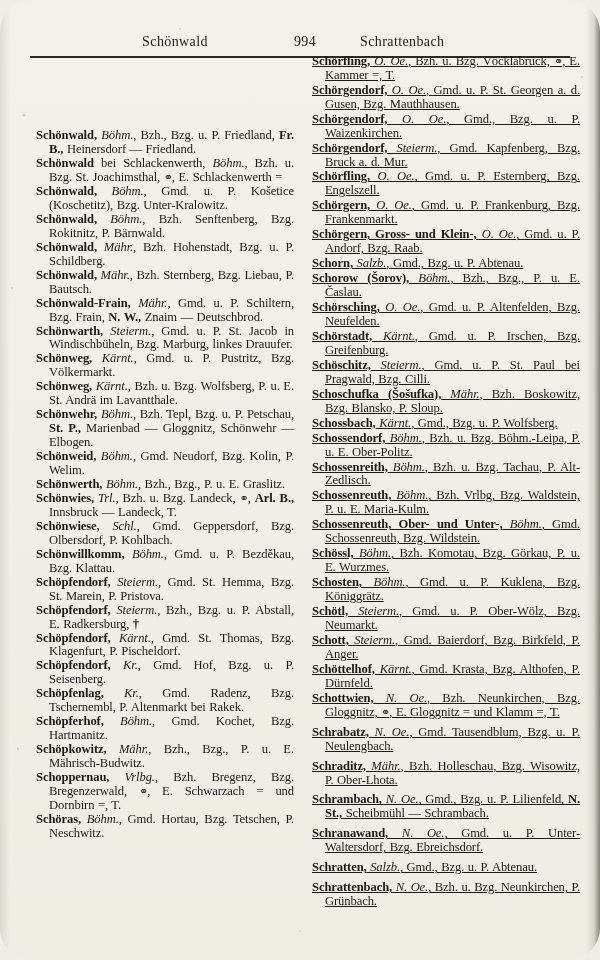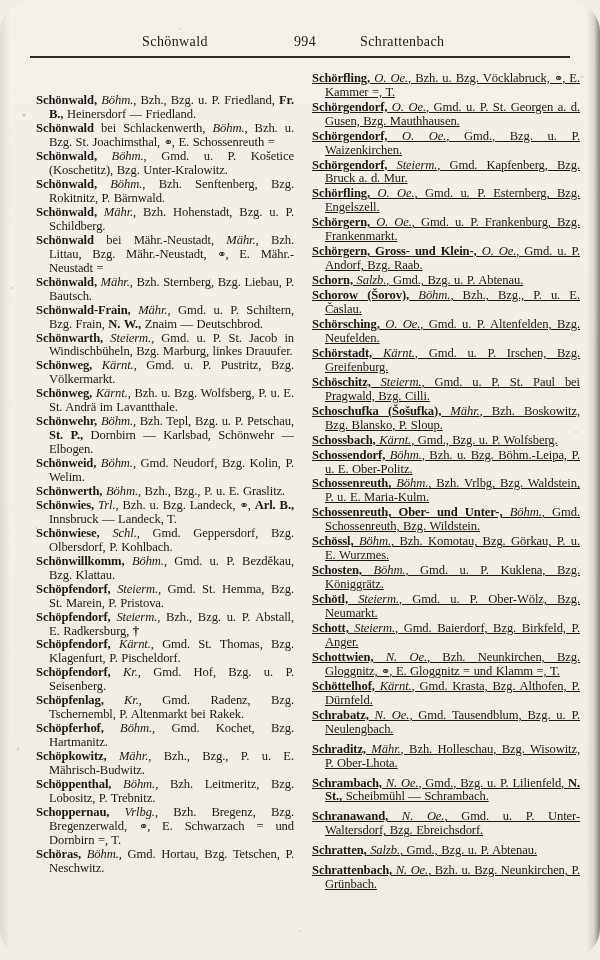--- a/index.html
+++ b/index.html
@@ -69,72 +69,71 @@
     <span class="h-left">Schönwald</span>
     <span class="h-num">994</span>
     <span class="h-right">Schrattenbach</span>
   </div>
 
   <div class="rule"></div>
 
   <div class="cols">
     <div class="col col-left">
         <p class="entry"><span class="seg-b">Schönwald,</span><span class="seg-i"> Böhm.</span><span>, Bzh., Bzg. u. P. Friedland, </span><span class="seg-b">Fr. B.,</span><span> Heinersdorf — Friedland.</span></p>
-        <p class="entry"><span class="seg-b">Schönwald</span><span> bei Schlackenwerth, </span><span class="seg-i">Böhm.</span><span>, Bzh. u. Bzg. St. Joachimsthal, </span><span class="icon-horn">⚭</span><span>, E. Schossenreuth =</span></p>
+        <p class="entry"><span class="seg-b">Schönwald</span><span> bei Schlackenwerth, </span><span class="seg-i">Böhm.</span><span>, Bzh. u. Bzg. St. Joachimsthal, </span><span class="icon-horn">⚭</span><span>, E. Schlackenwerth =</span></p>
         <p class="entry"><span class="seg-b">Schönwald,</span><span class="seg-i"> Böhm.</span><span>, Gmd. u. P. Košetice (Koschetitz), Bzg. Unter-Kralowitz.</span></p>
         <p class="entry"><span class="seg-b">Schönwald,</span><span class="seg-i"> Böhm.</span><span>, Bzh. Senftenberg, Bzg. Rokitnitz, P. Bärnwald.</span></p>
         <p class="entry"><span class="seg-b">Schönwald,</span><span class="seg-i"> Mähr.</span><span>, Bzh. Hohenstadt, Bzg. u. P. Schildberg.</span></p>
-        <p class="entry"><span class="seg-b">Schönwald</span><span> bei Mähr.-Neustadt, </span><span class="seg-i">Mähr.</span><span>, Bzh. Littau, Bzg. Mähr.-Neustadt, </span><span class="icon-horn">⚭</span><span>, E. Mähr.-Neustadt =</span></p>
         <p class="entry"><span class="seg-b">Schönwald,</span><span class="seg-i"> Mähr.</span><span>, Bzh. Sternberg, Bzg. Liebau, P. Bautsch.</span></p>
         <p class="entry"><span class="seg-b">Schönwald-Frain,</span><span class="seg-i"> Mähr.</span><span>, Gmd. u. P. Schiltern, Bzg. Frain, </span><span class="seg-b">N. W.,</span><span> Znaim — Deutschbrod.</span></p>
         <p class="entry"><span class="seg-b">Schönwarth,</span><span class="seg-i"> Steierm.</span><span>, Gmd. u. P. St. Jacob in Windischbüheln, Bzg. Marburg, linkes Drauufer.</span></p>
         <p class="entry"><span class="seg-b">Schönweg,</span><span class="seg-i"> Kärnt.</span><span>, Gmd. u. P. Pustritz, Bzg. Völkermarkt.</span></p>
         <p class="entry"><span class="seg-b">Schönweg,</span><span class="seg-i"> Kärnt.</span><span>, Bzh. u. Bzg. Wolfsberg, P. u. E. St. Andrä im Lavantthale.</span></p>
-        <p class="entry"><span class="seg-b">Schönwehr,</span><span class="seg-i"> Böhm.</span><span>, Bzh. Tepl, Bzg. u. P. Petschau, </span><span class="seg-b">St. P.,</span><span> Dornbirn — Karlsbad, Schönwehr — Elbogen.</span></p>
+        <p class="entry"><span class="seg-b">Schönwehr,</span><span class="seg-i"> Böhm.</span><span>, Bzh. Tepl, Bzg. u. P. Petschau, </span><span class="seg-b">St. P.,</span><span> Marienbad — Gloggnitz, Schönwehr — Elbogen.</span></p>
         <p class="entry"><span class="seg-b">Schönweid,</span><span class="seg-i"> Böhm.</span><span>, Gmd. Neudorf, Bzg. Kolin, P. Welim.</span></p>
         <p class="entry"><span class="seg-b">Schönwerth,</span><span class="seg-i"> Böhm.</span><span>, Bzh., Bzg., P. u. E. Graslitz.</span></p>
         <p class="entry"><span class="seg-b">Schönwies,</span><span class="seg-i"> Trl.</span><span>, Bzh. u. Bzg. Landeck, </span><span class="icon-horn">⚭</span><span>, </span><span class="seg-b">Arl. B.,</span><span> Innsbruck — Landeck, T.</span></p>
         <p class="entry"><span class="seg-b">Schönwiese,</span><span class="seg-i"> Schl.</span><span>, Gmd. Geppersdorf, Bzg. Olbersdorf, P. Kohlbach.</span></p>
         <p class="entry"><span class="seg-b">Schönwillkomm,</span><span class="seg-i"> Böhm.</span><span>, Gmd. u. P. Bezděkau, Bzg. Klattau.</span></p>
         <p class="entry"><span class="seg-b">Schöpfendorf,</span><span class="seg-i"> Steierm.</span><span>, Gmd. St. Hemma, Bzg. St. Marein, P. Pristova.</span></p>
         <p class="entry"><span class="seg-b">Schöpfendorf,</span><span class="seg-i"> Steierm.</span><span>, Bzh., Bzg. u. P. Abstall, E. Radkersburg, </span><span class="icon-cross">†</span></p>
         <p class="entry"><span class="seg-b">Schöpfendorf,</span><span class="seg-i"> Kärnt.</span><span>, Gmd. St. Thomas, Bzg. Klagenfurt, P. Pischeldorf.</span></p>
         <p class="entry"><span class="seg-b">Schöpfendorf,</span><span class="seg-i"> Kr.</span><span>, Gmd. Hof, Bzg. u. P. Seisenberg.</span></p>
         <p class="entry"><span class="seg-b">Schöpfenlag,</span><span class="seg-i"> Kr.</span><span>, Gmd. Radenz, Bzg. Tschernembl, P. Altenmarkt bei Rakek.</span></p>
         <p class="entry"><span class="seg-b">Schöpferhof,</span><span class="seg-i"> Böhm.</span><span>, Gmd. Kochet, Bzg. Hartmanitz.</span></p>
         <p class="entry"><span class="seg-b">Schöpkowitz,</span><span class="seg-i"> Mähr.</span><span>, Bzh., Bzg., P. u. E. Mährisch-Budwitz.</span></p>
-        <p class="entry"><span class="seg-b">Schöppenthal,</span><span class="seg-i"> Böhm.</span><span>, Bzh. Leitmeritz, Bzg. Lobositz, P. Trebnitz.</span></p>
         <p class="entry"><span class="seg-b">Schoppernau,</span><span class="seg-i"> Vrlbg.</span><span>, Bzh. Bregenz, Bzg. Bregenzerwald, </span><span class="icon-horn">⚭</span><span>, E. Schwarzach = und Dornbirn =, T.</span></p>
         <p class="entry"><span class="seg-b">Schöras,</span><span class="seg-i"> Böhm.</span><span>, Gmd. Hortau, Bzg. Tetschen, P. Neschwitz.</span></p>
       </div>
     <div class="divider"></div>
     <div class="col col-right">
         <p class="entry"><span class="seg-b">Schörfling,</span><span class="seg-i"> O. Oe.</span><span>, Bzh. u. Bzg. Vöcklabruck, </span><span class="icon-horn">⚭</span><span>, E. Kammer =, T.</span></p>
         <p class="entry"><span class="seg-b">Schörgendorf,</span><span class="seg-i"> O. Oe.</span><span>, Gmd. u. P. St. Georgen a. d. Gusen, Bzg. Mauthhausen.</span></p>
         <p class="entry"><span class="seg-b">Schörgendorf,</span><span class="seg-i"> O. Oe.</span><span>, Gmd., Bzg. u. P. Waizenkirchen.</span></p>
         <p class="entry"><span class="seg-b">Schörgendorf,</span><span class="seg-i"> Steierm.</span><span>, Gmd. Kapfenberg, Bzg. Bruck a. d. Mur.</span></p>
         <p class="entry"><span class="seg-b">Schörfling,</span><span class="seg-i"> O. Oe.</span><span>, Gmd. u. P. Esternberg, Bzg. Engelszell.</span></p>
         <p class="entry"><span class="seg-b">Schörgern,</span><span class="seg-i"> O. Oe.</span><span>, Gmd. u. P. Frankenburg, Bzg. Frankenmarkt.</span></p>
         <p class="entry"><span class="seg-b">Schörgern, Gross- und Klein-,</span><span class="seg-i"> O. Oe.</span><span>, Gmd. u. P. Andorf, Bzg. Raab.</span></p>
         <p class="entry"><span class="seg-b">Schorn,</span><span class="seg-i"> Salzb.</span><span>, Gmd., Bzg. u. P. Abtenau.</span></p>
         <p class="entry"><span class="seg-b">Schorow (Šorov),</span><span class="seg-i"> Böhm.</span><span>, Bzh., Bzg., P. u. E. Časlau.</span></p>
         <p class="entry"><span class="seg-b">Schörsching,</span><span class="seg-i"> O. Oe.</span><span>, Gmd. u. P. Altenfelden, Bzg. Neufelden.</span></p>
         <p class="entry"><span class="seg-b">Schörstadt,</span><span class="seg-i"> Kärnt.</span><span>, Gmd. u. P. Irschen, Bzg. Greifenburg.</span></p>
         <p class="entry"><span class="seg-b">Schöschitz,</span><span class="seg-i"> Steierm.</span><span>, Gmd. u. P. St. Paul bei Pragwald, Bzg. Cilli.</span></p>
         <p class="entry"><span class="seg-b">Schoschufka (Šošufka),</span><span class="seg-i"> Mähr.</span><span>, Bzh. Boskowitz, Bzg. Blansko, P. Sloup.</span></p>
         <p class="entry"><span class="seg-b">Schossbach,</span><span class="seg-i"> Kärnt.</span><span>, Gmd., Bzg. u. P. Wolfsberg.</span></p>
         <p class="entry"><span class="seg-b">Schossendorf,</span><span class="seg-i"> Böhm.</span><span>, Bzh. u. Bzg. Böhm.-Leipa, P. u. E. Ober-Politz.</span></p>
+        <p class="entry"><span class="seg-b">Schossenreith,</span><span class="seg-i"> Böhm.</span><span>, Bzh. u. Bzg. Tachau, P. Alt-Zedlisch.</span></p>
         <p class="entry"><span class="seg-b">Schossenreuth,</span><span class="seg-i"> Böhm.</span><span>, Bzh. Vrlbg, Bzg. Waldstein, P. u. E. Maria-Kulm.</span></p>
         <p class="entry"><span class="seg-b">Schossenreuth, Ober- und Unter-,</span><span class="seg-i"> Böhm.</span><span>, Gmd. Schossenreuth, Bzg. Wildstein.</span></p>
         <p class="entry"><span class="seg-b">Schössl,</span><span class="seg-i"> Böhm.</span><span>, Bzh. Komotau, Bzg. Görkau, P. u. E. Wurzmes.</span></p>
         <p class="entry"><span class="seg-b">Schosten,</span><span class="seg-i"> Böhm.</span><span>, Gmd. u. P. Kuklena, Bzg. Königgrätz.</span></p>
         <p class="entry"><span class="seg-b">Schötl,</span><span class="seg-i"> Steierm.</span><span>, Gmd. u. P. Ober-Wölz, Bzg. Neumarkt.</span></p>
         <p class="entry"><span class="seg-b">Schott,</span><span class="seg-i"> Steierm.</span><span>, Gmd. Baierdorf, Bzg. Birkfeld, P. Anger.</span></p>
+        <p class="entry"><span class="seg-b">Schöttelhof,</span><span class="seg-i"> Kärnt.</span><span>, Gmd. Krasta, Bzg. Althofen, P. Dürnfeld.</span></p>
         <p class="entry"><span class="seg-b">Schottwien,</span><span class="seg-i"> N. Oe.</span><span>, Bzh. Neunkirchen, Bzg. Gloggnitz, </span><span class="icon-horn">⚭</span><span>, E. Gloggnitz = und Klamm =, T.</span></p>
-        <p class="entry"><span class="seg-b">Schöttelhof,</span><span class="seg-i"> Kärnt.</span><span>, Gmd. Krasta, Bzg. Althofen, P. Dürnfeld.</span></p>
         <p class="entry"><span class="seg-b">Schrabatz,</span><span class="seg-i"> N. Oe.</span><span>, Gmd. Tausendblum, Bzg. u. P. Neulengbach.</span></p>
         <p class="entry"><span class="seg-b">Schraditz,</span><span class="seg-i"> Mähr.</span><span>, Bzh. Holleschau, Bzg. Wisowitz, P. Ober-Lhota.</span></p>
         <p class="entry"><span class="seg-b">Schrambach,</span><span class="seg-i"> N. Oe.</span><span>, Gmd., Bzg. u. P. Lilienfeld, </span><span class="seg-b">N. St.,</span><span> Scheibmühl — Schrambach.</span></p>
         <p class="entry"><span class="seg-b">Schranawand,</span><span class="seg-i"> N. Oe.</span><span>, Gmd. u. P. Unter-Waltersdorf, Bzg. Ebreichsdorf.</span></p>
         <p class="entry"><span class="seg-b">Schratten,</span><span class="seg-i"> Salzb.</span><span>, Gmd., Bzg. u. P. Abtenau.</span></p>
         <p class="entry"><span class="seg-b">Schrattenbach,</span><span class="seg-i"> N. Oe.</span><span>, Bzh. u. Bzg. Neunkirchen, P. Grünbach.</span></p>
       </div>
   </div>
 
 </div>

